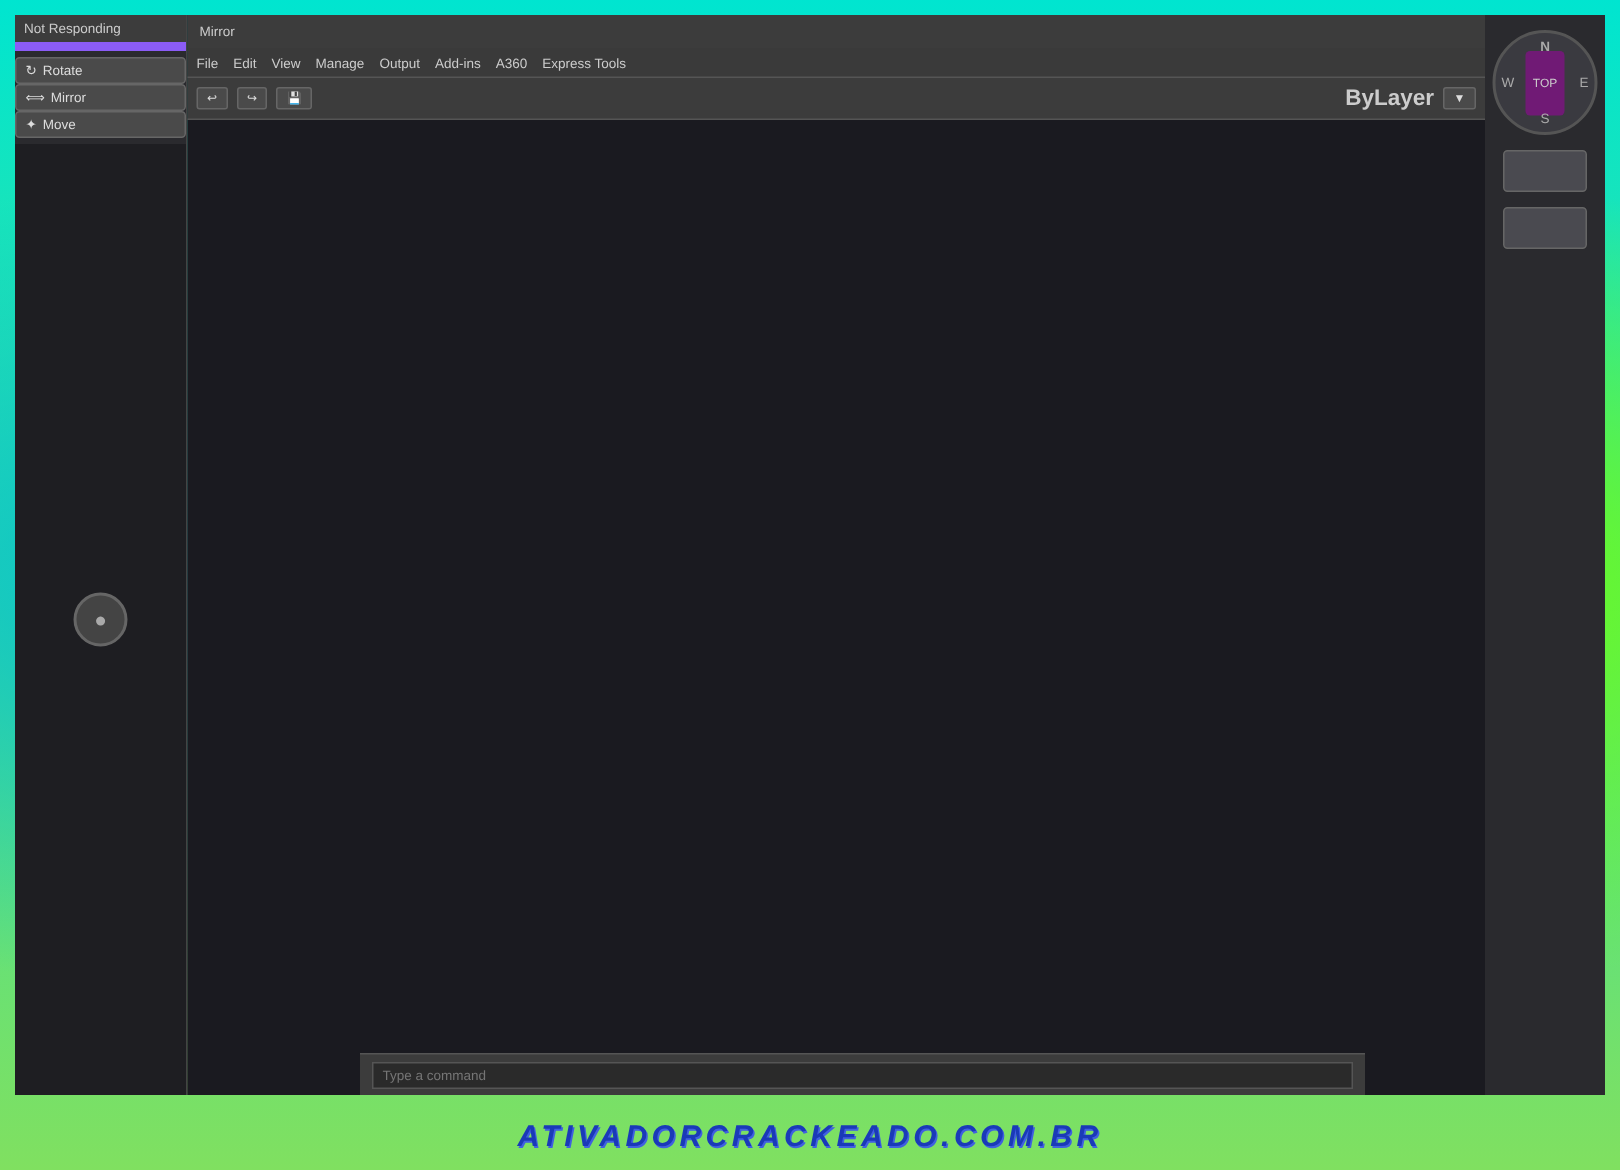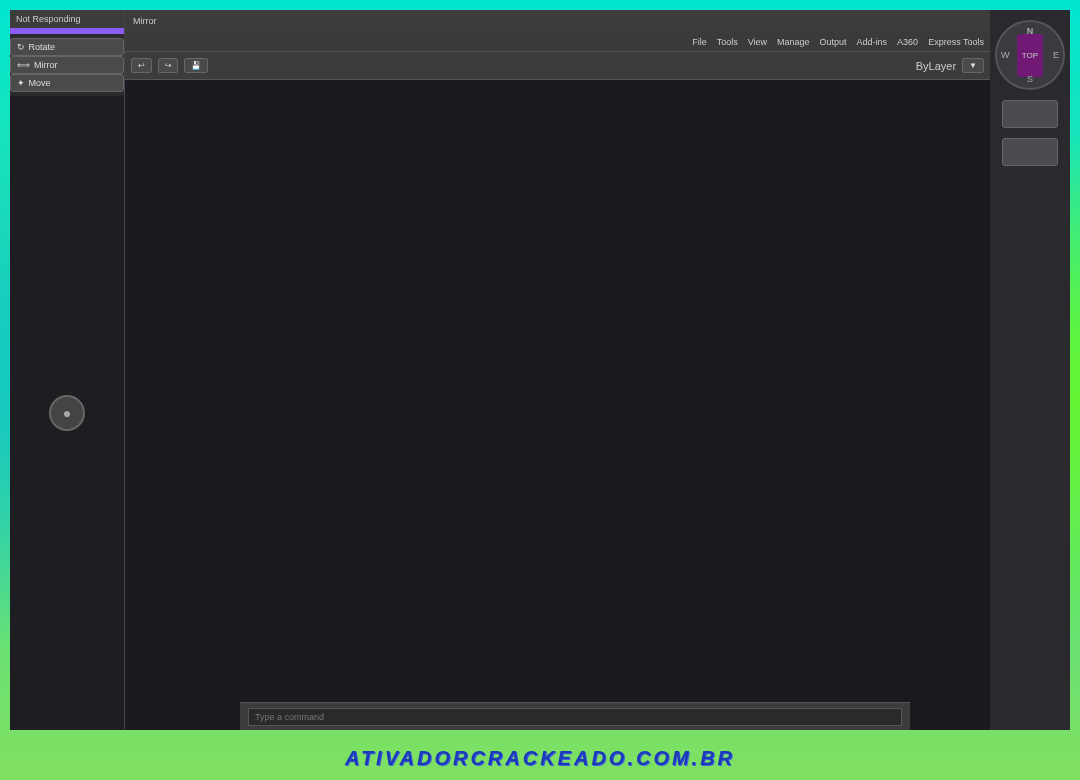--- a/index.html
+++ b/index.html
@@ -113,21 +113,20 @@
     .autocad-menubar {
       background: #3a3a3a;
       height: 20px;
       display: flex;
       align-items: center;
       padding: 0 6px;
       gap: 10px;
       font-size: 9px;
       color: #ccc;
       border-bottom: 1px solid #555;
-      justify-content: flex-end;
     }
 
     .autocad-toolbar {
       background: #3c3c3c;
       height: 28px;
       display: flex;
       align-items: center;
       padding: 0 6px;
       gap: 6px;
       border-bottom: 1px solid #555;
@@ -265,34 +264,34 @@
     </div>
   </div>
 
   <div class="center-area">
 
     <div class="autocad-titlebar">
       <span style="font-size:9px; color:#ccc;">Mirror</span>
     </div>
     <div class="autocad-menubar">
       <span style="cursor:pointer;">File</span>
-      <span style="cursor:pointer;">Tools</span>
+      <span style="cursor:pointer;">Edit</span>
       <span style="cursor:pointer;">View</span>
       <span style="cursor:pointer;">Manage</span>
       <span style="cursor:pointer;">Output</span>
       <span style="cursor:pointer;">Add-ins</span>
       <span style="cursor:pointer;">A360</span>
       <span style="cursor:pointer;">Express Tools</span>
     </div>
     <div class="autocad-toolbar">
       <div class="tb-btn">↩</div>
       <div class="tb-btn">↪</div>
       <div class="tb-btn">💾</div>
       <div style="flex:1"></div>
-      <span style="font-size:11px; color:#ccc;">ByLayer</span>
+      <span style="font-size:15px; color:#ccc;font-weight:bold;">ByLayer</span>
       <div class="tb-btn">▼</div>
     </div>
 
     <div class="autocad-workspace">
 
       
       
 
       
       

